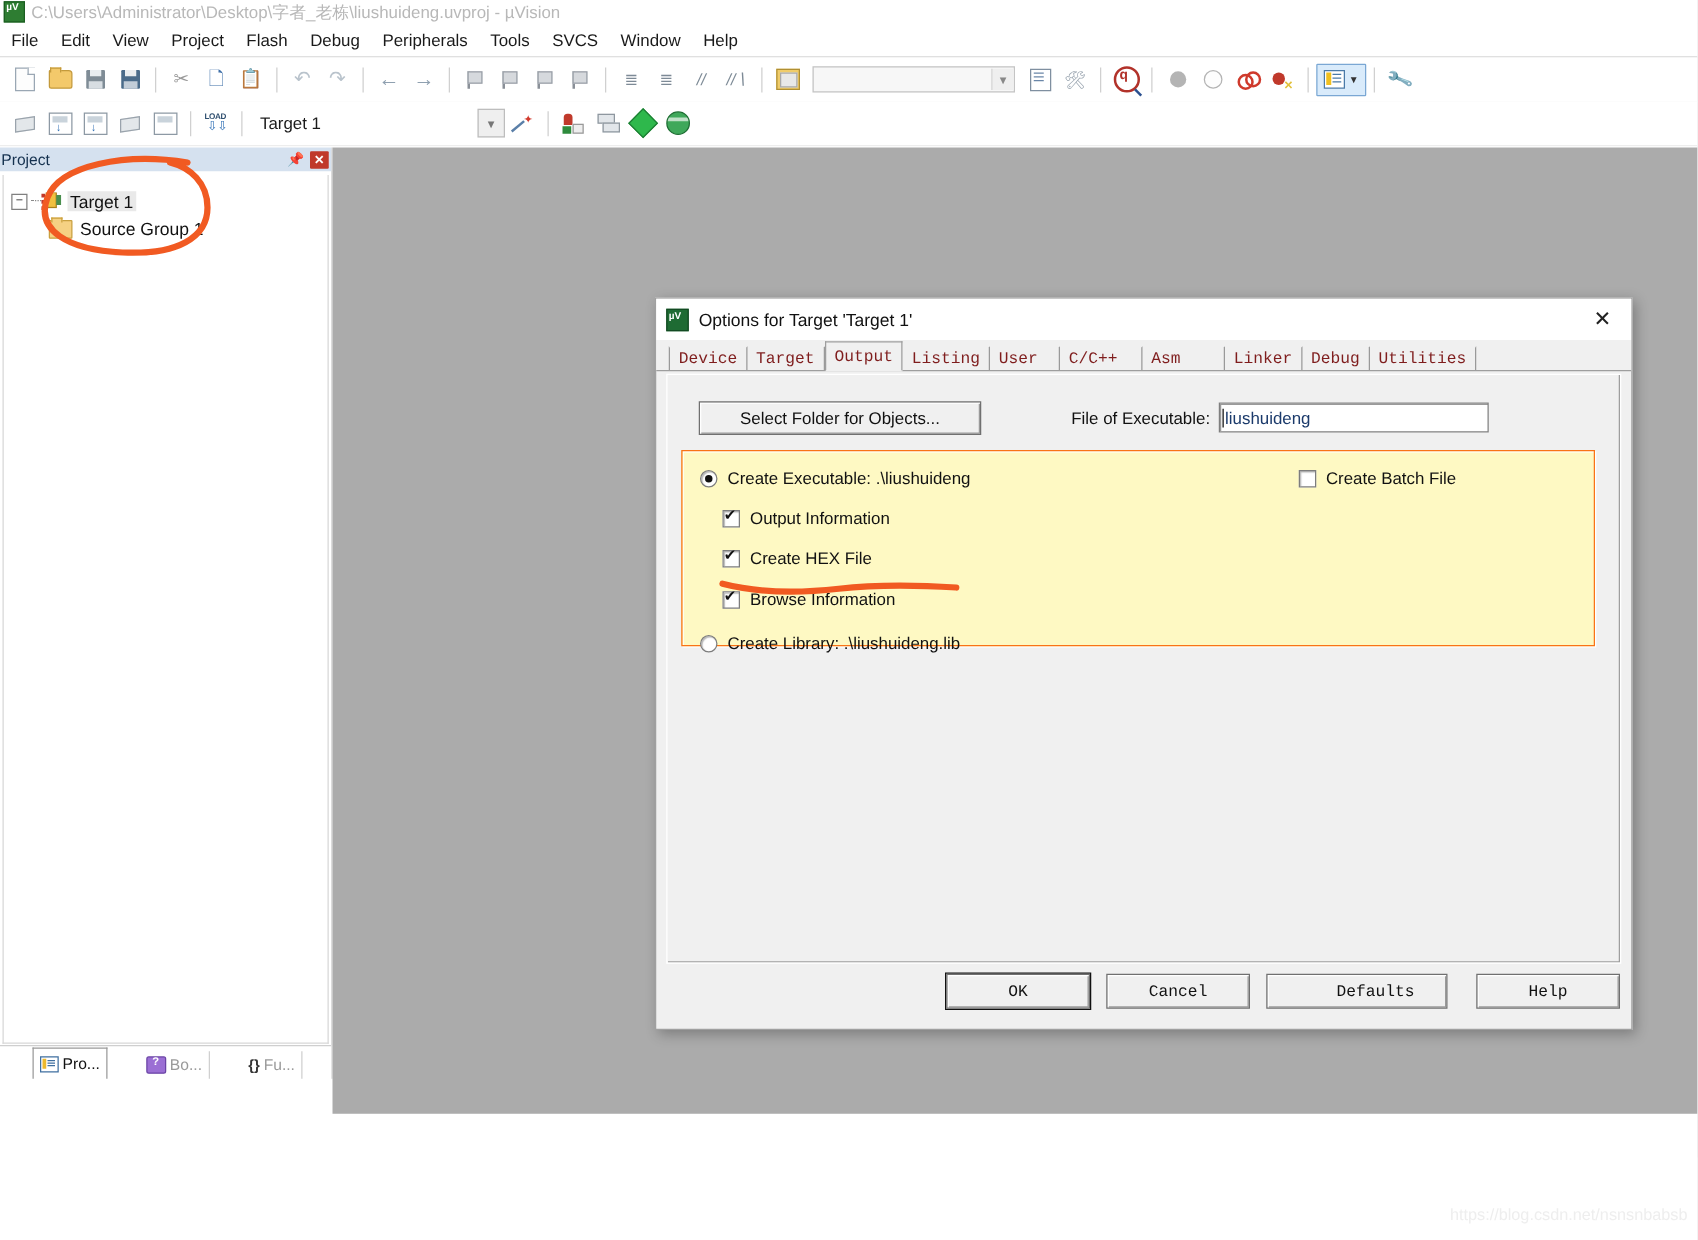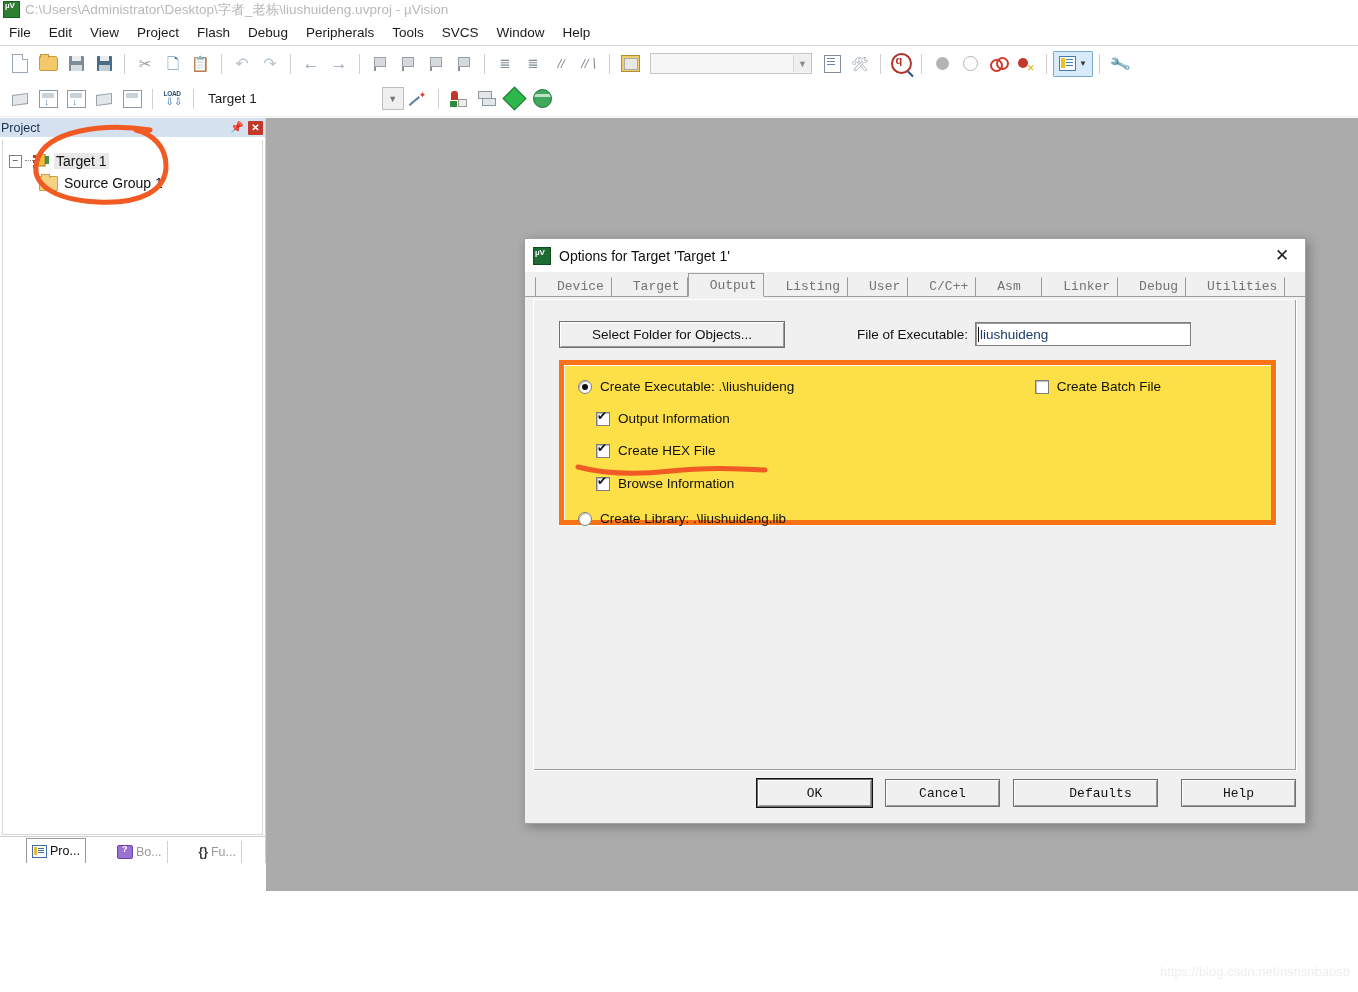--- a/index.html
+++ b/index.html
@@ -281,22 +281,22 @@
   }
 
   .dlg-tabs {
     height: 24px; background: #f0f0f0;
     display: flex; align-items: flex-end; padding-left: 10px;
     border-bottom: 1px solid #9e9e9e;
     position: relative;
   }
   .dtab {
     font-family: "Liberation Mono", monospace;
-    font-size: 13px; color: #737373;
-    padding: 2px 7px 3px 21px; height: 19px;
+    font-size: 13px; color: #7f1d1d;
+    padding: 2px 7px 3px 7px; height: 19px;
     border-right: 1px solid #9a9a9a;
     border-top: 1px solid transparent;
     display:flex; align-items:center; white-space: nowrap;
     box-sizing: border-box;
   }
   .dtab.active {
     background: #f0f0f0; height: 24px; padding-top: 3px;
     border: 1px solid #9e9e9e; border-bottom: 1px solid #f0f0f0;
     margin-bottom: -1px; position: relative; z-index: 2;
   }
@@ -329,24 +329,24 @@
     box-shadow: inset 1px 1px 0 #9a9a9a;
     display: flex; align-items: center; padding-left: 2px;
     font-size: 13.5px; color: #1b3a6b;
     position: relative;
   }
   .exec-input .caret {
     width: 1px; height: 15px; background: #111; margin-right: 1px;
   }
 
   .group-box {
-    position: absolute; left: 25px; top: 60px; right: 20px; height: 155px;
-    border: 5px solid #f97316;
+    position: absolute; left: 11px; top: 60px; right: 20px; height: 155px;
+    border: 1px solid #f97316;
     box-shadow: inset 1px 1px 0 #ffffff, 1px 1px 0 #ffffff;
-    background: #fde047;
+    background: #fef9c3;
   }
   .opt-row {
     position: absolute; display: flex; align-items: center;
     font-size: 13.5px; color: #111; white-space: nowrap;
   }
   .radio {
     width: 12px; height: 12px; border-radius: 50%;
     background: #ffffff; border: 1px solid #7d7d7d;
     box-shadow: inset 1px 1px 1px #b8b8b8;
     margin-right: 8px; flex: none; position: relative;

